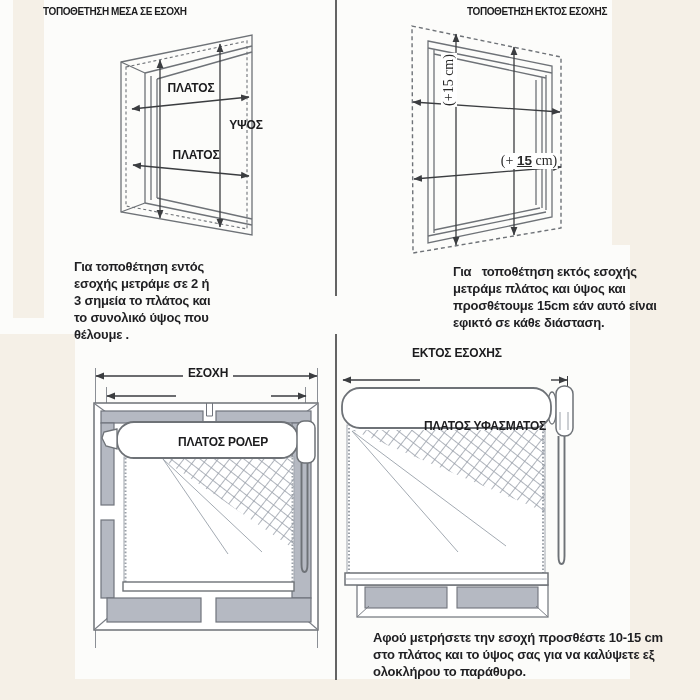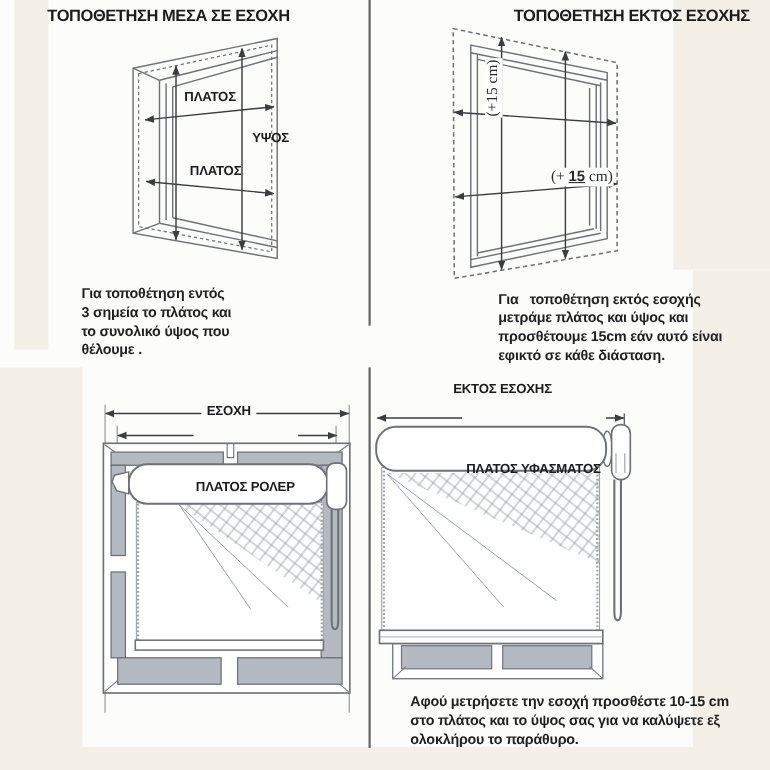--- a/index.html
+++ b/index.html
@@ -3,21 +3,21 @@
 <meta charset="utf-8">
 <style>
   html,body{margin:0;padding:0;}
   .canvas{position:relative;width:700px;height:700px;background:#fcfcfa;
     font-family:"Liberation Sans",sans-serif;overflow:hidden;}
   .beige{position:absolute;background:#f5f0e7;}
   .divider{position:absolute;left:335px;width:2px;background:#646464;}
   .art{position:absolute;left:0;top:0;}
   .lbl{position:absolute;font-weight:bold;color:#1c1c1e;white-space:nowrap;z-index:5;}
   .ctr{transform:translateX(-50%);}
-  .title{font-size:15px;letter-spacing:-0.4px;}
+  .title{font-size:10px;letter-spacing:-0.4px;}
   .sm{font-size:12px;letter-spacing:-0.2px;}
   .xs{font-size:12px;letter-spacing:-0.2px;margin-top:47px;}
   .cap{position:absolute;font-weight:bold;color:#1f1f22;font-size:13px;line-height:17px;
     letter-spacing:-0.2px;z-index:5;}
   .cap div{white-space:pre;margin-left:16px;}
   .serif{font-family:"Liberation Serif",serif;font-weight:normal;color:#2a2a2a;
     background:#fff;padding:0 1px;}
   .rot{position:absolute;z-index:5;transform:translate(-50%,-50%) rotate(-90deg);
     font-size:14px;white-space:nowrap;}
   .wplus{position:absolute;z-index:5;transform:translate(-50%,-50%);font-size:14px;white-space:nowrap;}
@@ -175,20 +175,21 @@
   <div class="wplus serif" style="left:529px;top:161px"><span>(+ </span><span class="bnum">15</span><span> cm)</span></div>
 
   <div class="lbl sm ctr" style="left:208px;top:366px">ΕΣΟΧΗ</div>
   <div class="lbl xs ctr" style="left:223px;top:388px">ΠΛΑΤΟΣ ΡΟΛΕΡ</div>
 
   <div class="lbl sm" style="left:412px;top:346px">ΕΚΤΟΣ ΕΣΟΧΗΣ</div>
   <div class="lbl xs ctr" style="left:485px;top:372px">ΠΛΑΤΟΣ ΥΦΑΣΜΑΤΟΣ</div>
 
   <div class="cap" style="left:58px;top:258px">
     <div>Για τοποθέτηση εντός</div>
+    <div>εσοχής μετράμε σε 2 ή</div>
     <div>3 σημεία το πλάτος και</div>
     <div>το συνολικό ύψος που</div>
     <div>θέλουμε .</div>
   </div>
 
   <div class="cap" style="left:437px;top:263px">
     <div>Για   τοποθέτηση εκτός εσοχής</div>
     <div>μετράμε πλάτος και ύψος και</div>
     <div>προσθέτουμε 15cm εάν αυτό είναι</div>
     <div>εφικτό σε κάθε διάσταση.</div>

